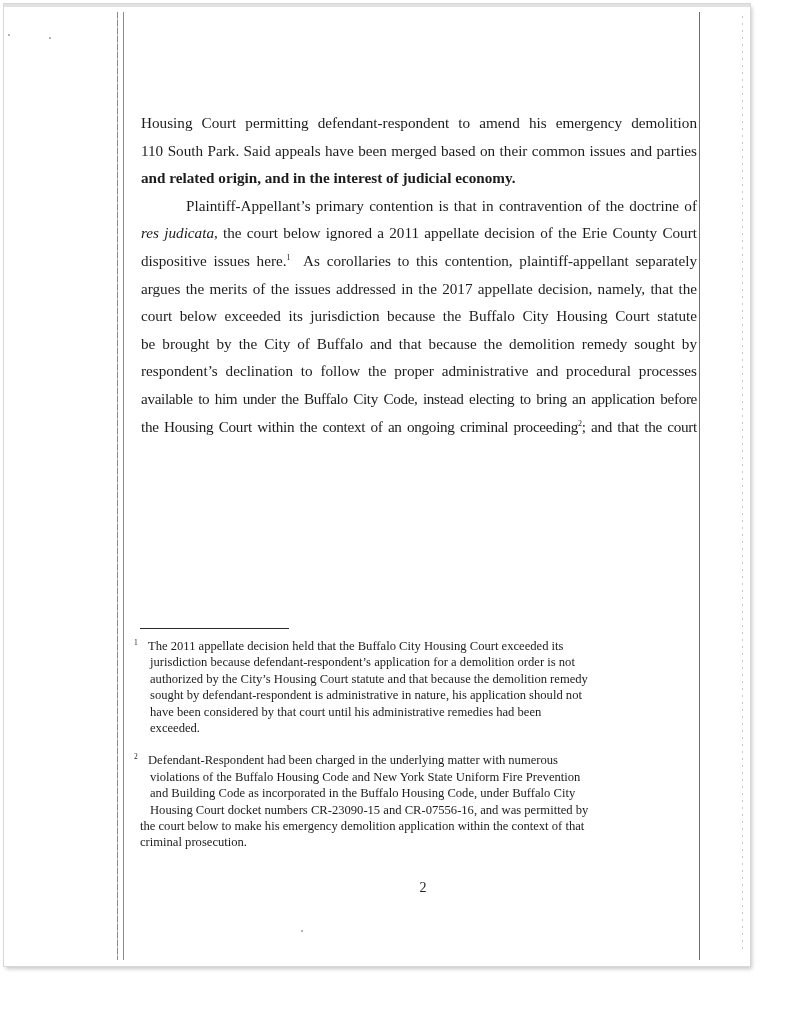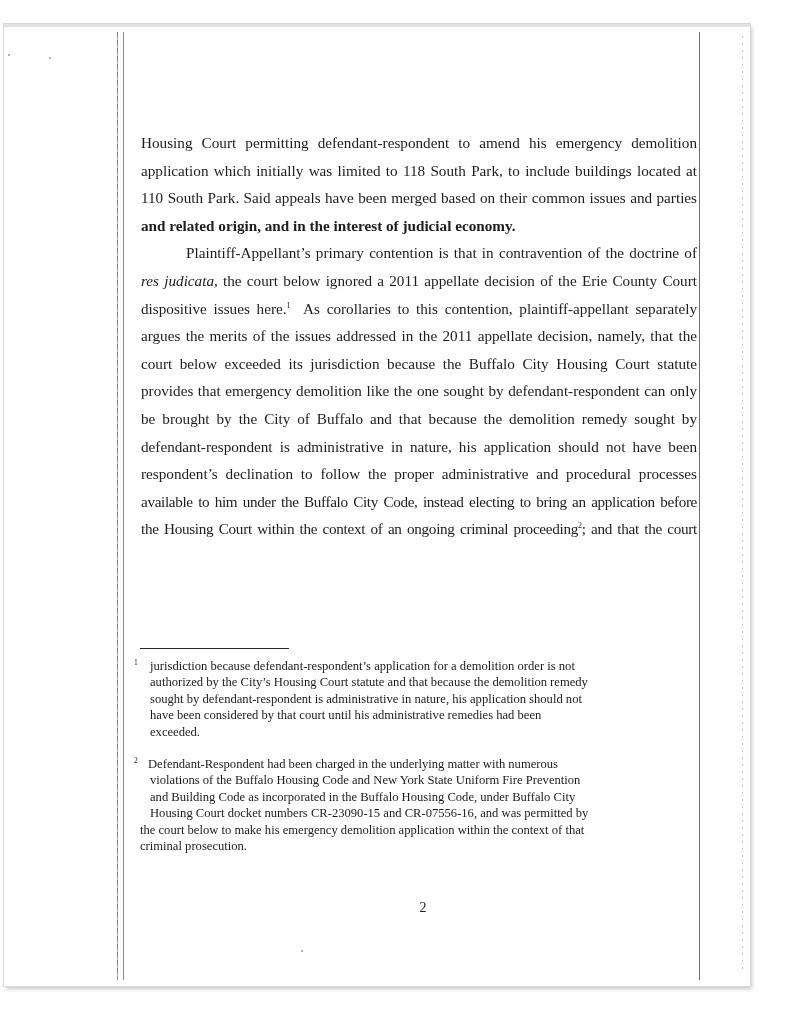--- a/index.html
+++ b/index.html
@@ -17,21 +17,20 @@
       background: #ffffff;
     }
     .page {
       position: absolute;
       left: 4px;
       top: 4px;
       width: 746px;
       height: 962px;
       background: #ffffff;
       box-shadow: 0 0 0 1px #d8d8d8, 2px 3px 4px rgba(0,0,0,0.22);
-      margin-top: 20px;
     }
     .page-top-shade {
       position: absolute;
       left: 0; top: 0; right: 0; height: 3px;
       background: #e2e2e2;
     }
     .rule-left-1, .rule-left-2 {
       position: absolute;
       top: 8px;
       bottom: 6px;
@@ -149,44 +148,42 @@
     <div class="rule-left-2"></div>
     <div class="rule-right"></div>
     <div class="rule-right-dotted"></div>
     <div class="speck" style="left:4px;top:30px;"></div>
     <div class="speck" style="left:45px;top:33px;"></div>
     <div class="speck" style="left:297px;top:926px;"></div>
 
     <div class="body-text">
       <div>
         <span class="line">Housing Court permitting defendant-respondent to amend his emergency demolition</span>
-        <span class="line">application which initially was limited to 118 South Park, to include buildings located at</span>
         <span class="line">110 South Park.  Said appeals have been merged based on their common issues and parties</span>
         <span class="line last">and related origin, and in the interest of judicial economy.</span>
       </div>
       <div>
         <span class="line indent">Plaintiff-Appellant’s primary contention is that in contravention of the doctrine of</span>
         <span class="line"><i>res judicata</i><span>, the court below ignored a 2011 appellate decision of the Erie County Court</span></span>
         <span class="line"><span>dispositive issues here.</span><sup class="fn">1</sup><span style="white-space:pre">  As corollaries to this contention, plaintiff-appellant separately</span></span>
-        <span class="line">argues the merits of the issues addressed in the 2011 appellate decision, namely, that the</span>
+        <span class="line">argues the merits of the issues addressed in the 2017 appellate decision, namely, that the</span>
         <span class="line">court below exceeded its jurisdiction because the Buffalo City Housing Court statute</span>
-        <span class="line">provides that emergency demolition like the one sought by defendant-respondent can only</span>
         <span class="line">be brought by the City of Buffalo and that because the demolition remedy sought by</span>
-        <span class="line">defendant-respondent is administrative in nature, his application should not have been</span>
         <span class="line">respondent’s declination to follow the proper administrative and procedural processes</span>
         <span class="line" style="letter-spacing:-0.35px">available to him under the Buffalo City Code, instead electing to bring an application before</span>
         <span class="line" style="letter-spacing:-0.3px"><span>the Housing Court within the context of an ongoing criminal proceeding</span><sup class="fn">2</sup><span>; and that the court</span></span>
       </div>
     </div>
 
     <div class="footnote-rule"></div>
 
     <div class="footnotes">
       <div class="footnote">
         <span class="fn-mark">1</span>
+        <span class="fn-line">The 2011 appellate decision held that the Buffalo City Housing Court exceeded its</span>
         <span class="fn-line ind">jurisdiction because defendant-respondent’s application for a demolition order is not</span>
         <span class="fn-line ind">authorized by the City’s Housing Court statute and that because the demolition remedy</span>
         <span class="fn-line ind">sought by defendant-respondent is administrative in nature, his application should not</span>
         <span class="fn-line ind">have been considered by that court until his administrative remedies had been</span>
         <span class="fn-line ind">exceeded.</span>
       </div>
       <div class="footnote">
         <span class="fn-mark">2</span>
         <span class="fn-line">Defendant-Respondent had been charged in the underlying matter with numerous</span>
         <span class="fn-line ind">violations of the Buffalo Housing Code and New York State Uniform Fire Prevention</span>

